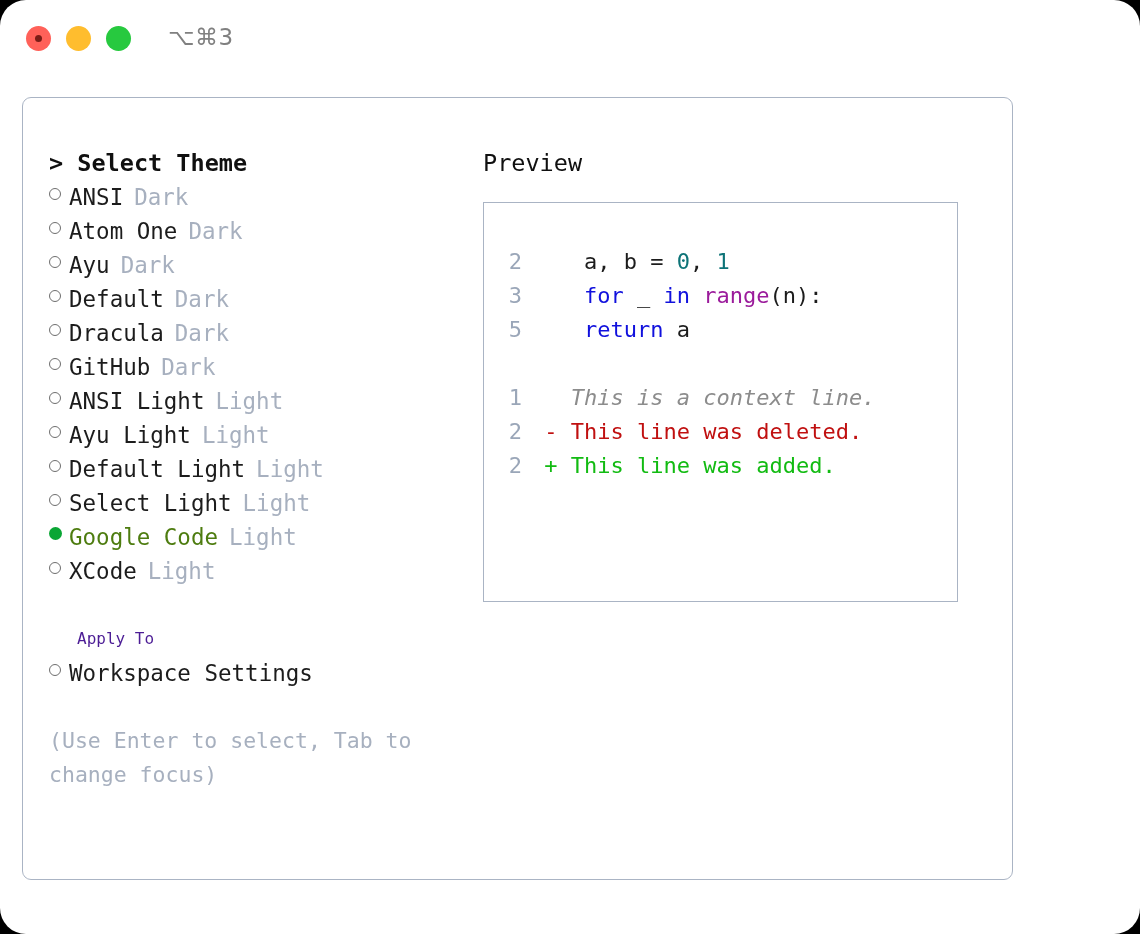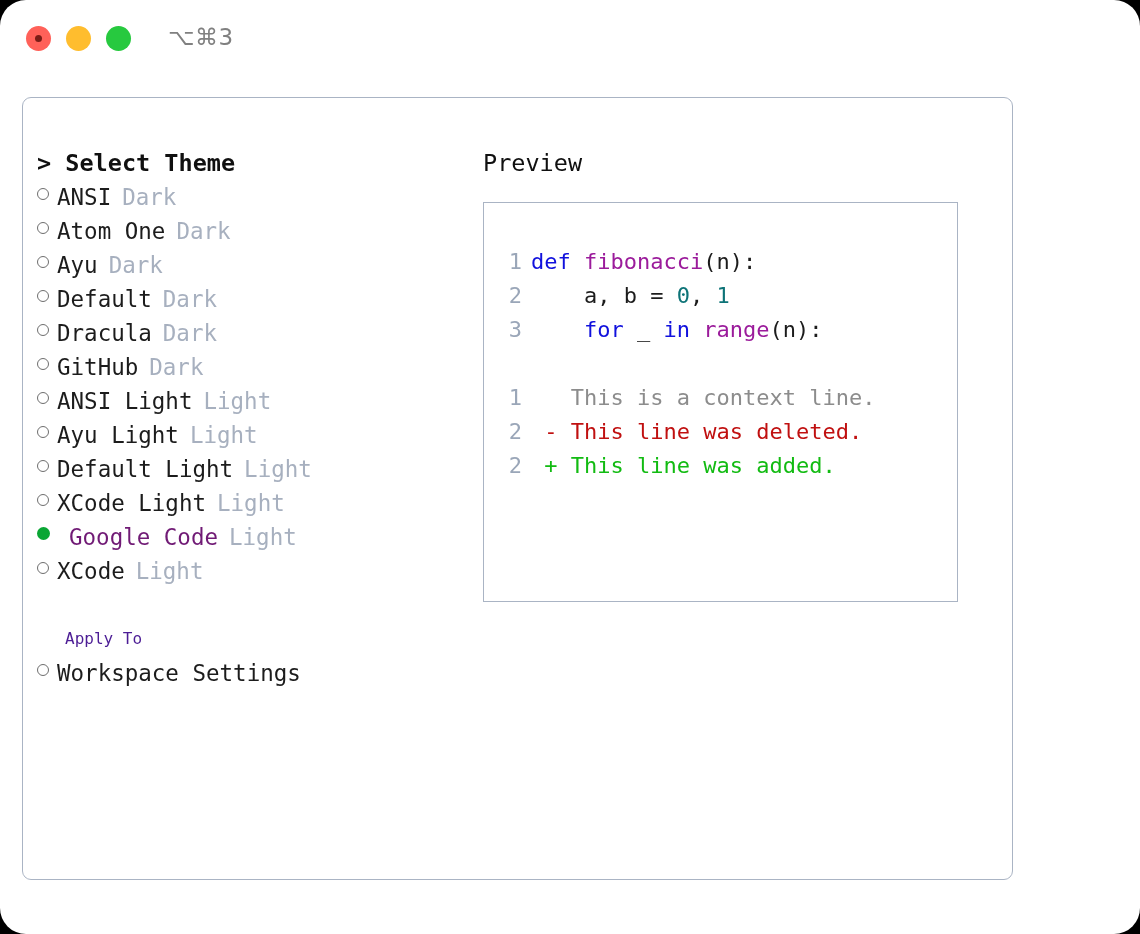--- a/index.html
+++ b/index.html
@@ -71,21 +71,21 @@
     height: 783px;
     border: 1.6px solid #aab4c4;
     border-radius: 9px;
     box-sizing: border-box;
     background: #ffffff;
   }
 
   
   #left-col {
     position: absolute;
-    left: 14px;
+    left: 26px;
     top: 48px;
     width: 450px;
   }
   .col-header {
     font-size: 23.5px;
     font-weight: bold;
     color: #101010;
     line-height: 34px;
     white-space: pre;
   }
@@ -117,21 +117,21 @@
   .bullet .dot-full {
     display: inline-block;
     width: 13px; height: 13px;
     background: #0aa634;
     border-radius: 50%;
     box-sizing: border-box;
     position: relative;
     top: -4px;
   }
   .opt-name   { color: #1c1c1c; text-align: center; }
-  .opt-name.sel { color: #701a75; margin-left: 12px; }
+  .opt-name.sel { color: #4d7c0f; }
   .opt-kind   { color: #a7b0bf; margin-left: 11px; }
 
   .spacer-row { height: 34px; }
 
   .section-title {
     font-size: 16px;
     color: #4c1d95;
     line-height: 34px;
     height: 34px;
     padding-left: 28px;
@@ -185,21 +185,21 @@
     display: inline-block;
     width: 26px;
     text-align: right;
     color: #9aa6b8;
     margin-right: 9px;
   }
   .tok-kw   { color: #1111dd; }
   .tok-fn   { color: #9b1b9b; }
   .tok-num  { color: #0d7377; }
   .tok-txt  { color: #1c1c1c; }
-  .tok-ctx  { color: #8c8c8c; }
+  .tok-ctx  { color: #8c8c8c; font-style: italic; }
   .tok-del  { color: #c01010; }
   .tok-add  { color: #12bb12; }
 
   .diff-gap { height: 34px; }
 </style>
 </head>
 <body>
 
 <div id="window">
 
@@ -217,41 +217,42 @@
       <div id="theme-list">
           <div class="opt-row"><span class="bullet"><span class="dot-empty"></span></span><span class="opt-name">ANSI</span><span class="opt-kind">Dark</span></div>
           <div class="opt-row"><span class="bullet"><span class="dot-empty"></span></span><span class="opt-name">Atom One</span><span class="opt-kind">Dark</span></div>
           <div class="opt-row"><span class="bullet"><span class="dot-empty"></span></span><span class="opt-name">Ayu</span><span class="opt-kind">Dark</span></div>
           <div class="opt-row"><span class="bullet"><span class="dot-empty"></span></span><span class="opt-name">Default</span><span class="opt-kind">Dark</span></div>
           <div class="opt-row"><span class="bullet"><span class="dot-empty"></span></span><span class="opt-name">Dracula</span><span class="opt-kind">Dark</span></div>
           <div class="opt-row"><span class="bullet"><span class="dot-empty"></span></span><span class="opt-name">GitHub</span><span class="opt-kind">Dark</span></div>
           <div class="opt-row"><span class="bullet"><span class="dot-empty"></span></span><span class="opt-name">ANSI Light</span><span class="opt-kind">Light</span></div>
           <div class="opt-row"><span class="bullet"><span class="dot-empty"></span></span><span class="opt-name">Ayu Light</span><span class="opt-kind">Light</span></div>
           <div class="opt-row"><span class="bullet"><span class="dot-empty"></span></span><span class="opt-name">Default Light</span><span class="opt-kind">Light</span></div>
-          <div class="opt-row"><span class="bullet"><span class="dot-empty"></span></span><span class="opt-name">XCode Light</span><span class="opt-kind">Light</span></div>
+          <div class="opt-row"><span class="bullet"><span class="dot-empty"></span></span><span class="opt-name">Select Light</span><span class="opt-kind">Light</span></div>
           <div class="opt-row"><span class="bullet"><span class="dot-full"></span></span><span class="opt-name sel">Google Code</span><span class="opt-kind">Light</span></div>
           <div class="opt-row"><span class="bullet"><span class="dot-empty"></span></span><span class="opt-name">XCode</span><span class="opt-kind">Light</span></div>
         </div>
 
       <div class="spacer-row"></div>
 
       <div class="section-title">Apply To</div>
       <div id="apply-list">
           <div class="opt-row"><span class="bullet"><span class="dot-empty"></span></span><span class="opt-name">Workspace Settings</span></div>
         </div>
 
+      <div id="hint">(Use Enter to select, Tab to change focus)</div>
     </div>
 
     <div id="right-col">
       <div id="preview-title">Preview</div>
       <div id="preview-box">
         <div id="code-area">
-            <div class="code-line"><span class="lineno">1</span><span class="tok-kw">def </span><span class="tok-fn">fibonacci</span><span class="tok-txt">(n):</span></div>
             <div class="code-line"><span class="lineno">2</span><span class="tok-txt">    a, b = </span><span class="tok-num">0</span><span class="tok-txt">, </span><span class="tok-num">1</span></div>
             <div class="code-line"><span class="lineno">3</span><span class="tok-txt">    </span><span class="tok-kw">for</span><span class="tok-txt"> _ </span><span class="tok-kw">in</span><span class="tok-txt"> </span><span class="tok-fn">range</span><span class="tok-txt">(n):</span></div>
+            <div class="code-line"><span class="lineno">5</span><span class="tok-txt">    </span><span class="tok-kw">return</span><span class="tok-txt"> a</span></div>
             <div class="diff-gap"></div>
             <div class="code-line"><span class="lineno">1</span><span class="tok-ctx">   This is a context line.</span></div>
             <div class="code-line"><span class="lineno">2</span><span class="tok-del"> - This line was deleted.</span></div>
             <div class="code-line"><span class="lineno">2</span><span class="tok-add"> + This line was added.</span></div>
           </div>
       </div>
     </div>
 
   </div>
 </div>

